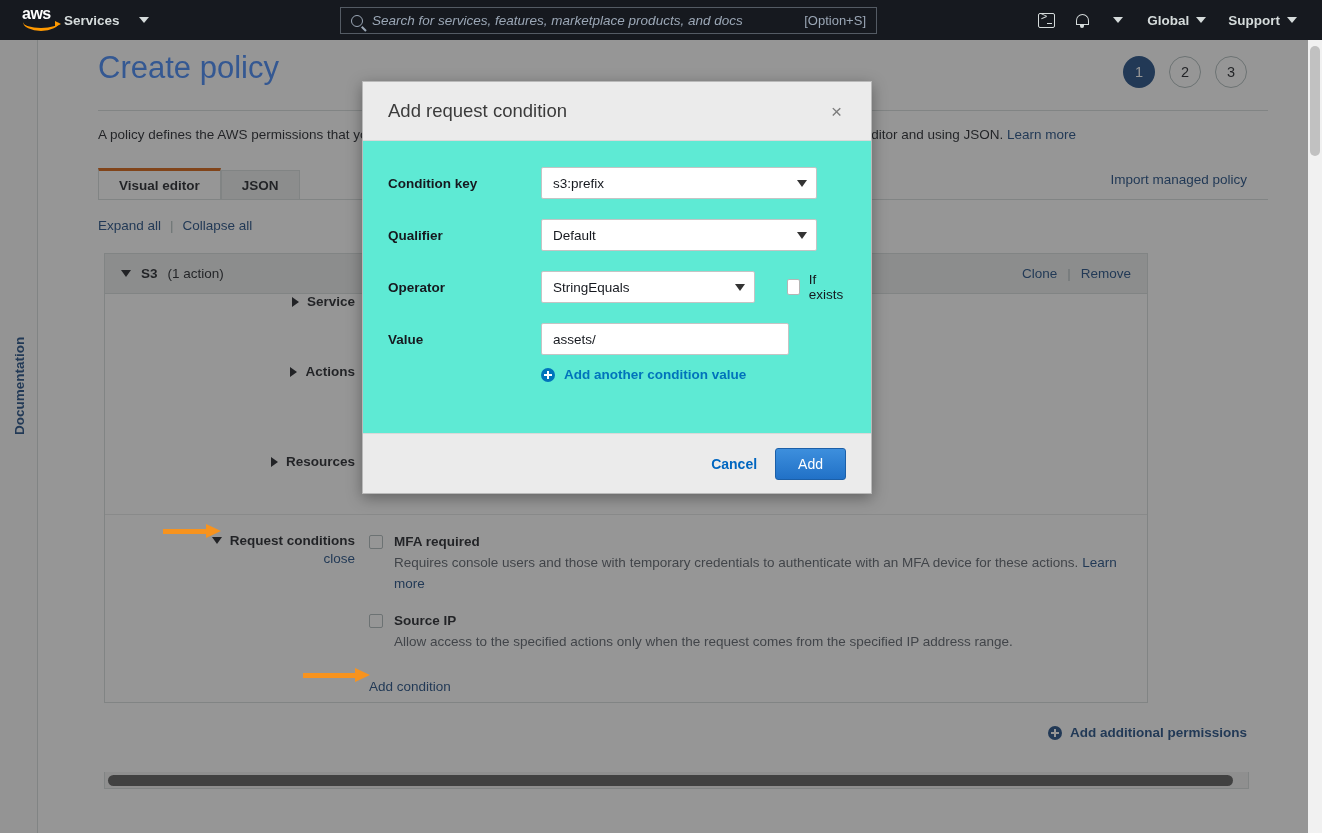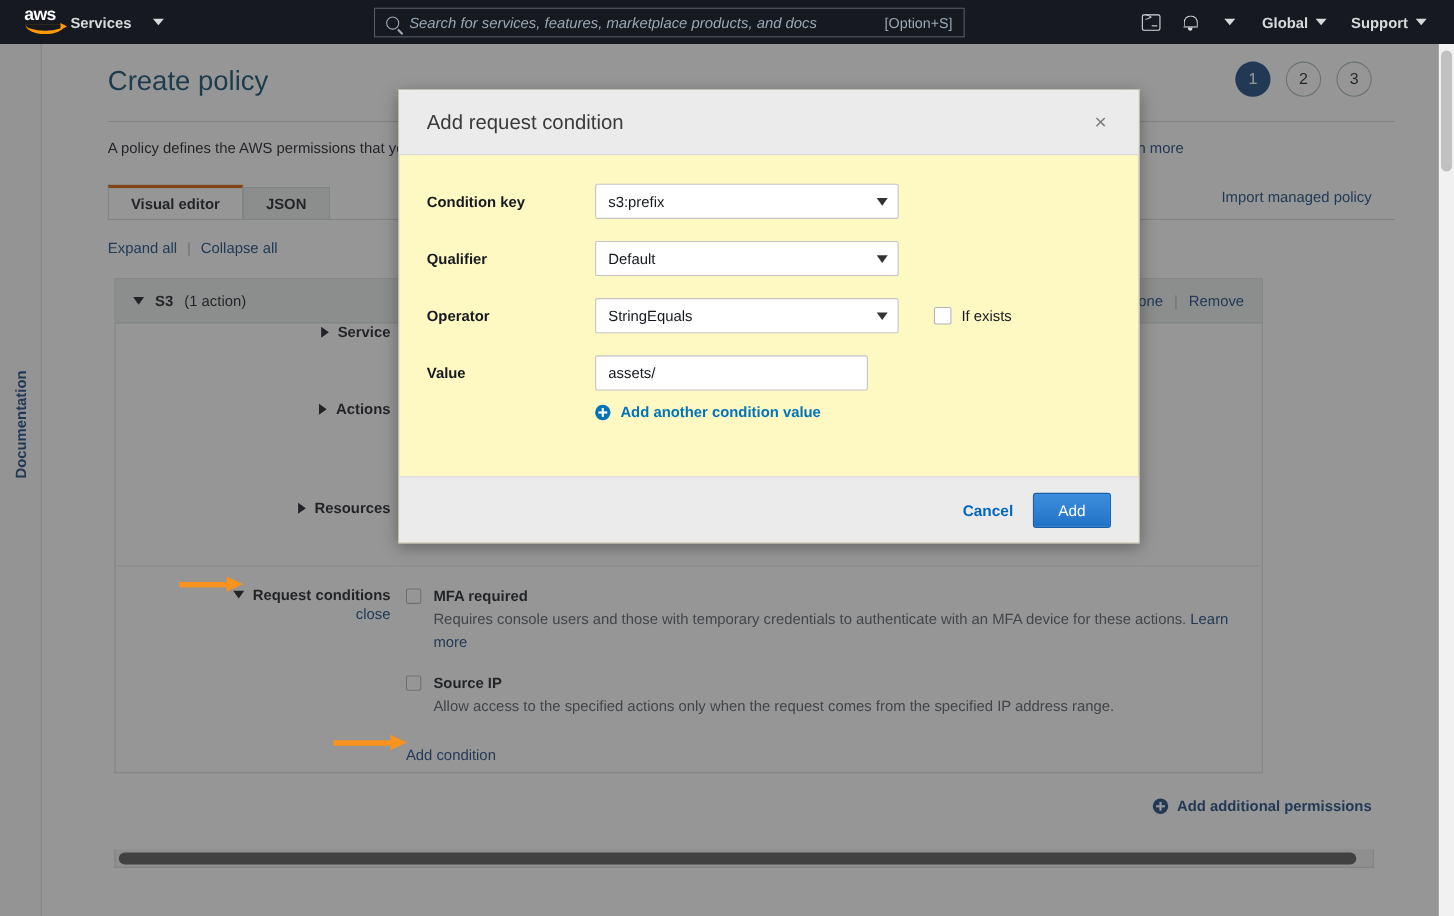--- a/index.html
+++ b/index.html
@@ -145,22 +145,22 @@
     transform: rotate(-90deg); transform-origin: left top;
     color: #16457e; font-size: 13.5px; font-weight: bold;
     white-space: nowrap;
   }
   .content {
     position: absolute; left: 38px; top: 0;
     width: 1284px; height: 793px;
     padding: 0;
   }
   .page-title {
-    position: absolute; left: 60px; top: 20px;
-    font-size: 25px; color: #0c4a6e; font-weight: normal;
+    position: absolute; left: 60px; top: 10px;
+    font-size: 31px; color: #3b82f6; font-weight: normal;
   }
   .steps {
     position: absolute; right: 75px; top: 16px;
     display: flex; gap: 14px;
   }
   .step {
     width: 32px; height: 32px; border-radius: 50%;
     display: flex; align-items: center; justify-content: center;
     font-size: 14.5px;
   }
@@ -336,22 +336,22 @@
   #arrow-cond { left: 163px; top: 524px; width: 58px; }
   #arrow-cond .shaft { width: 44px; }
   #arrow-cond .head { left: 43px; }
   #arrow-add { left: 303px; top: 668px; width: 68px; }
   #arrow-add .shaft { width: 53px; }
   #arrow-add .head { left: 52px; }
 
   
   .modal {
     position: absolute; left: 362px; top: 81px;
-    width: 674px; height: 413px;
-    background: #fef9c3;
+    width: 510px; height: 413px;
+    background: #5eead4;
     border: 1px solid #b9b9b9;
     box-shadow: 0 4px 14px rgba(0,0,0,0.35);
     z-index: 70;
   }
   .modal-head {
     height: 59px; background: #ebebeb;
     border-bottom: 1px solid #d9d9d9;
     display: flex; align-items: center;
     padding: 0 25px; justify-content: space-between;
   }

